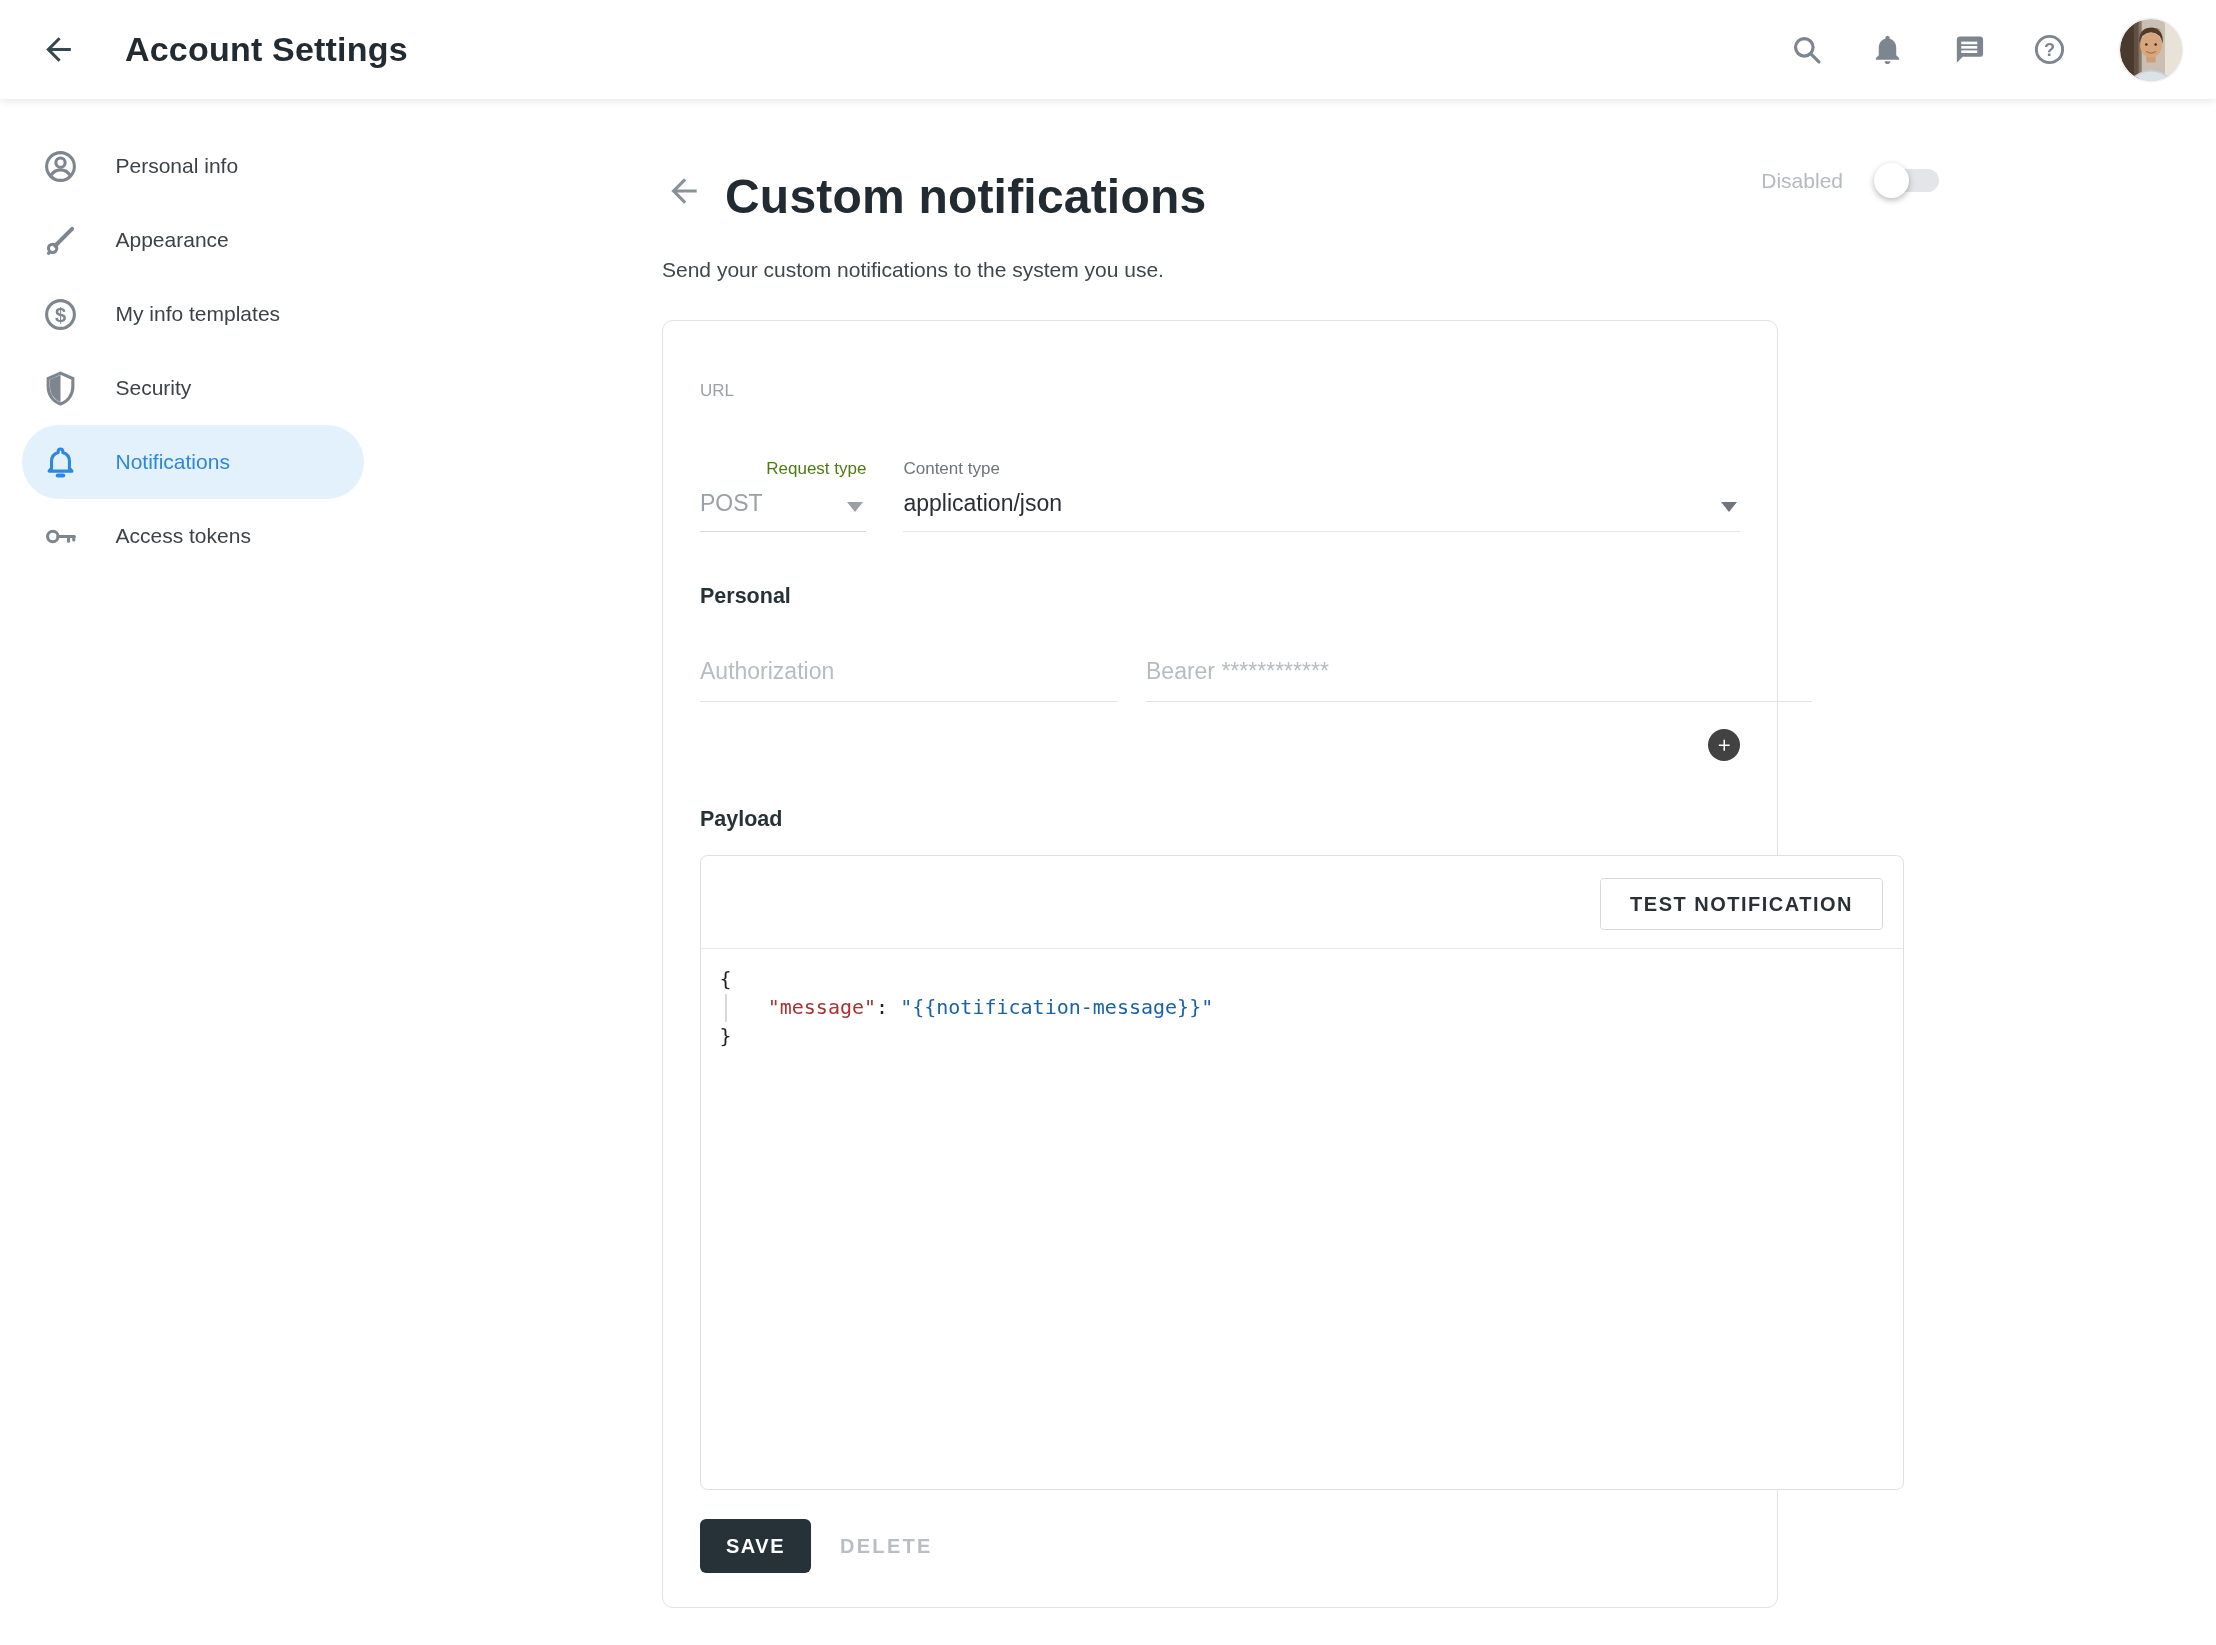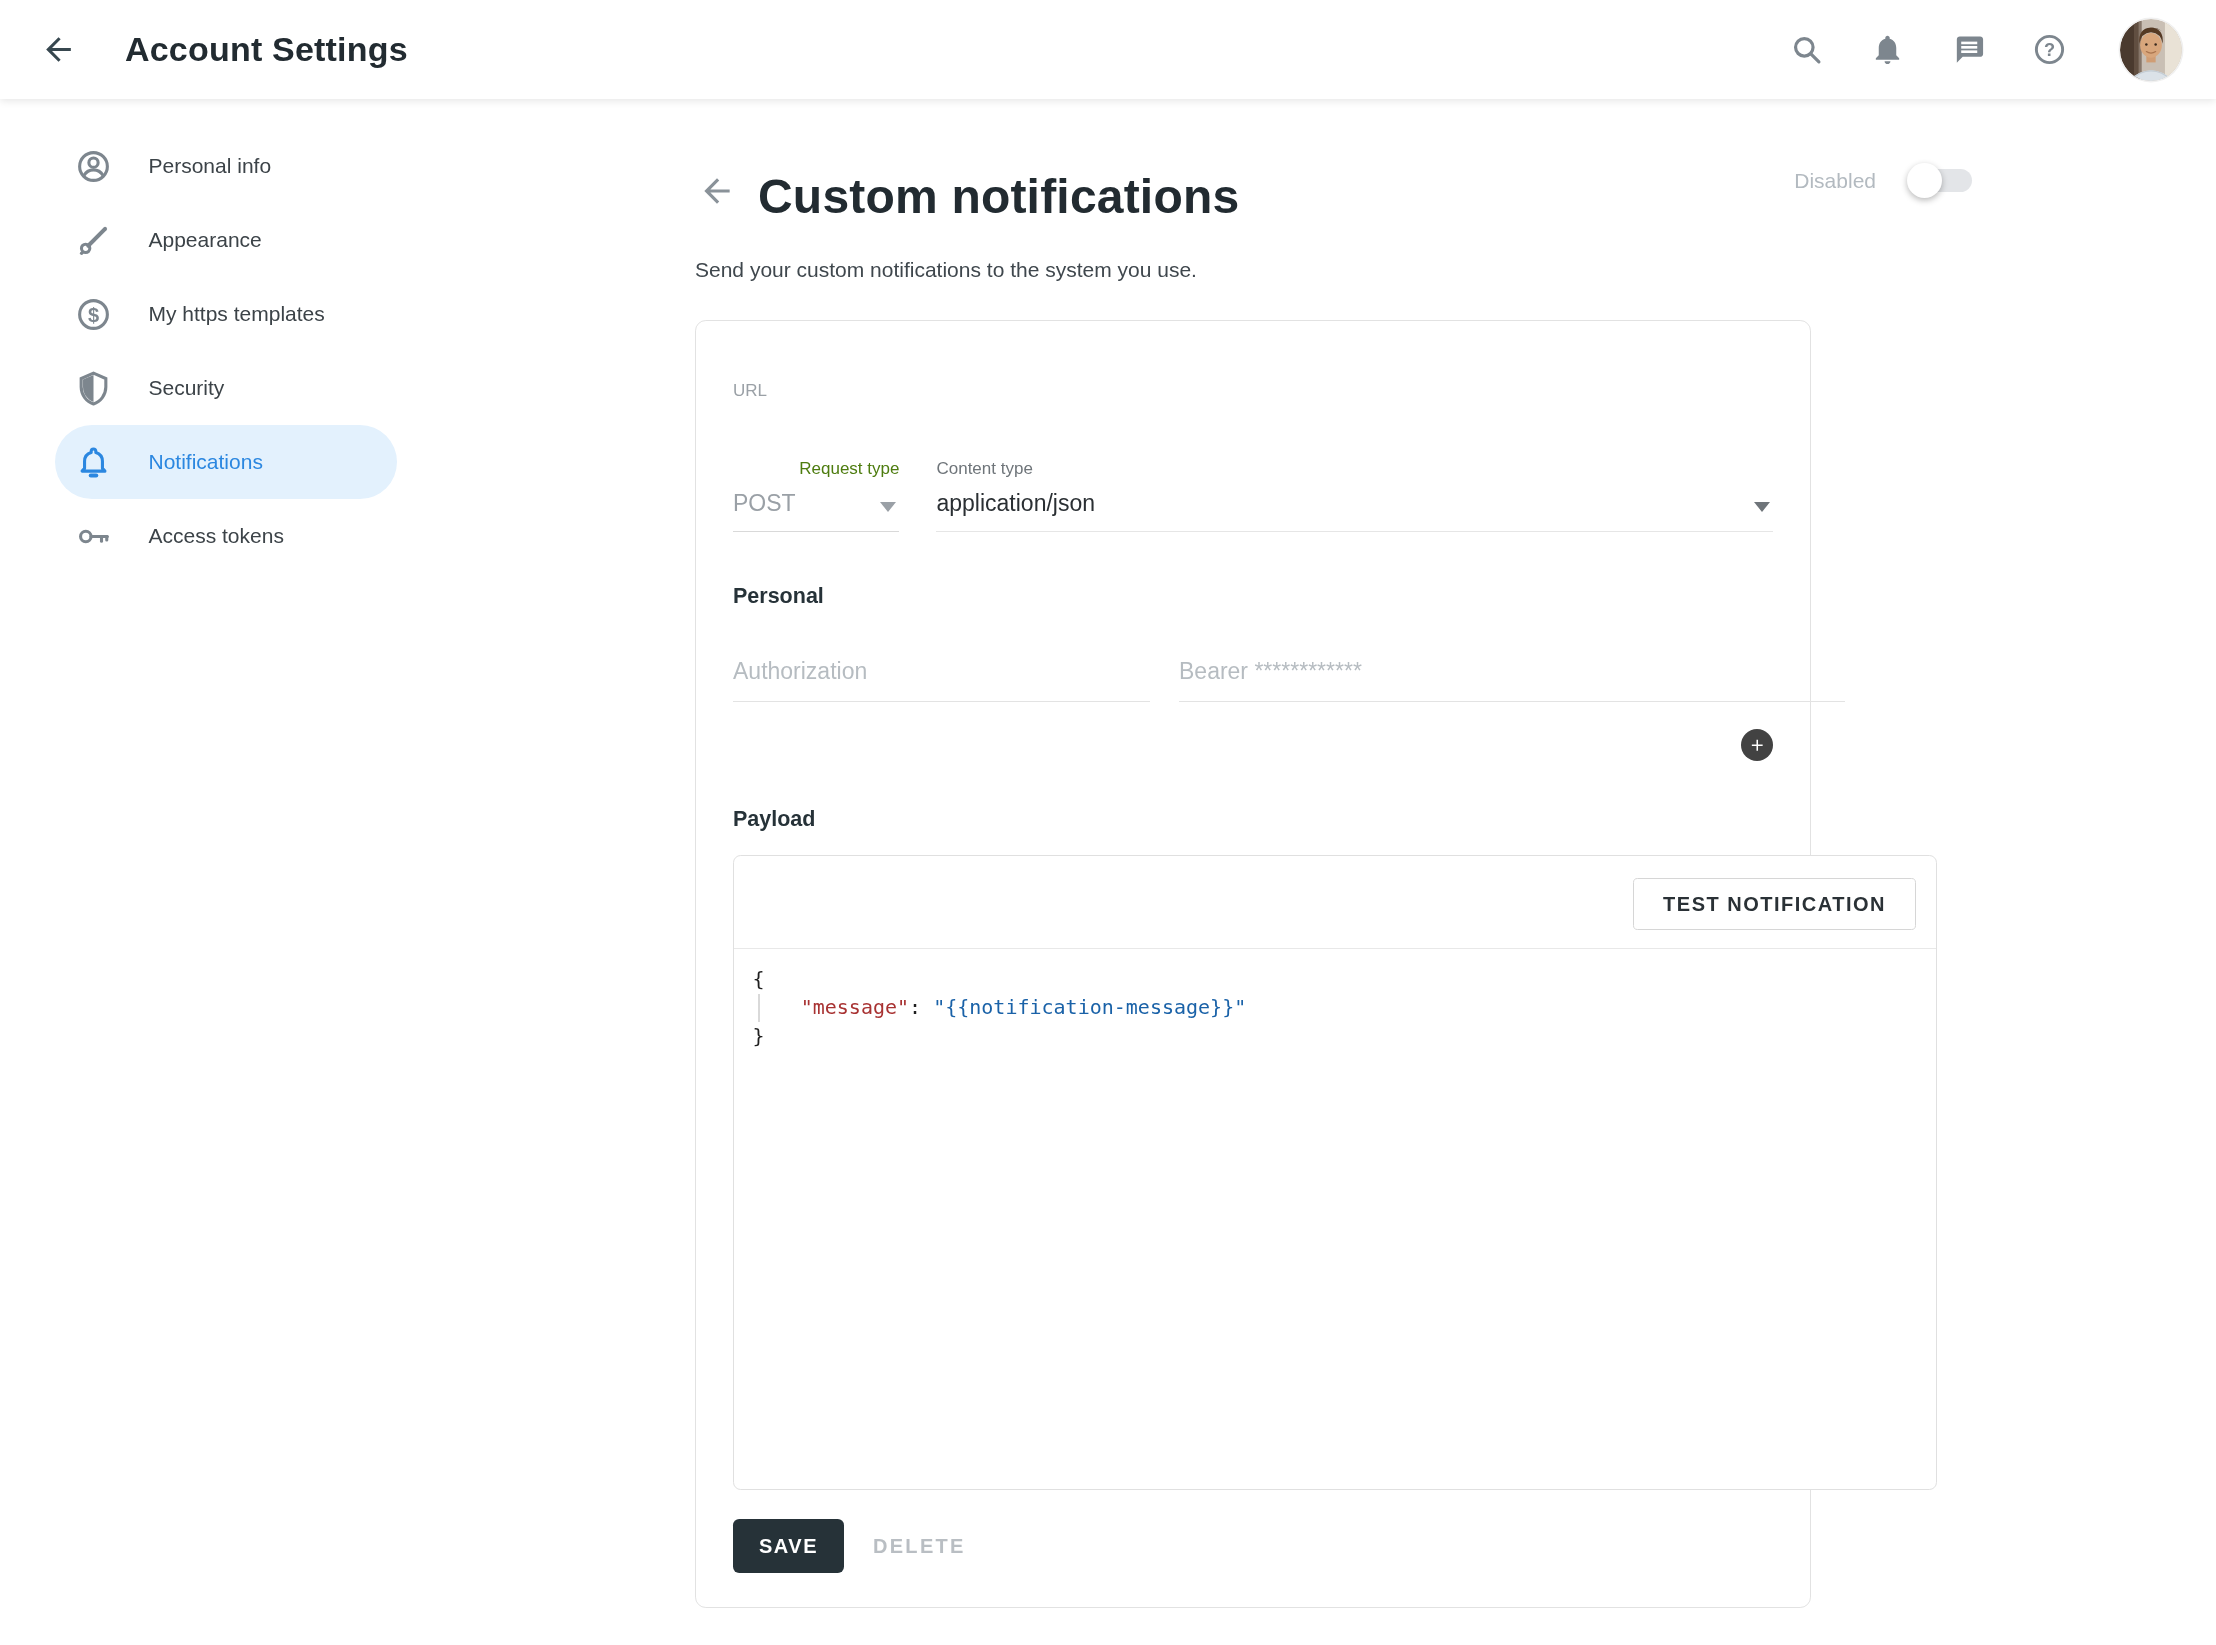--- a/index.html
+++ b/index.html
@@ -12,21 +12,21 @@
   .appbar-back { width:49px; height:49px; display:flex; align-items:center; justify-content:center;
     cursor:pointer; }
   .appbar-title { font-size:34px; font-weight:700; letter-spacing:0.2px; margin-left:42px; color:#222b31; }
   .appbar-spacer { flex:1; }
   .appbar-actions { display:flex; align-items:center; gap:38px; }
   .icon-btn { width:43px; height:43px; display:flex; align-items:center; justify-content:center; cursor:pointer; }
   .avatar { width:62px; height:62px; border-radius:50%; overflow:hidden; margin-left:10.8px; cursor:pointer;
     box-shadow:0 0 0 1.5px #f0f0f0; }
 
   
-  .layout { display:flex; height:1547px;padding-left:33px; }
+  .layout { display:flex; height:1547px; }
   .sidebar { width:385px; padding-top:30px; flex-shrink:0; }
   .side-item { position:relative; height:74px; display:flex; align-items:center; margin:0 0 0 21.5px;
     width:342px; border-radius:37px; cursor:pointer; }
   .side-item .s-icon { position:absolute; left:20px; width:37px; height:37px; display:flex;
     align-items:center; justify-content:center; }
   .side-item .s-label { margin-left:94px; font-size:21px; color:#3c4348; }
   .side-item.active { background:#e3f1fd; }
   .side-item.active .s-label { color:#2b87e0; font-weight:500; }
 
   .main { flex:1; padding:70px 277px 0 277px; }
@@ -196,21 +196,21 @@
       <span class="s-label">Appearance</span>
     </div>
 
     <div class="side-item">
       <span class="s-icon">
         <svg width="37" height="37" viewBox="0 0 24 24" fill="none">
           <circle cx="12" cy="12" r="9" stroke="#7d868e" stroke-width="2"></circle>
           <text x="12" y="16.6" text-anchor="middle" font-size="13" font-weight="bold" fill="#7d868e" font-family="Liberation Sans, sans-serif">$</text>
           </svg>
       </span>
-      <span class="s-label">My https templates</span>
+      <span class="s-label">My info templates</span>
     </div>
 
     <div class="side-item">
       <span class="s-icon">
         <svg width="37" height="37" viewBox="0 0 24 24">
           <path d="M12 2 4 5.5v5.6c0 5 3.4 9.6 8 10.9 4.6-1.3 8-5.9 8-10.9V5.5L12 2z" fill="none" stroke="#7d868e" stroke-width="2"></path>
           <path d="M12 3.2 5.2 6.2v4.9c0 4.4 2.9 8.4 6.8 9.6V3.2z" fill="#7d868e"></path>
           </svg>
       </span>
       <span class="s-label">Security</span>

